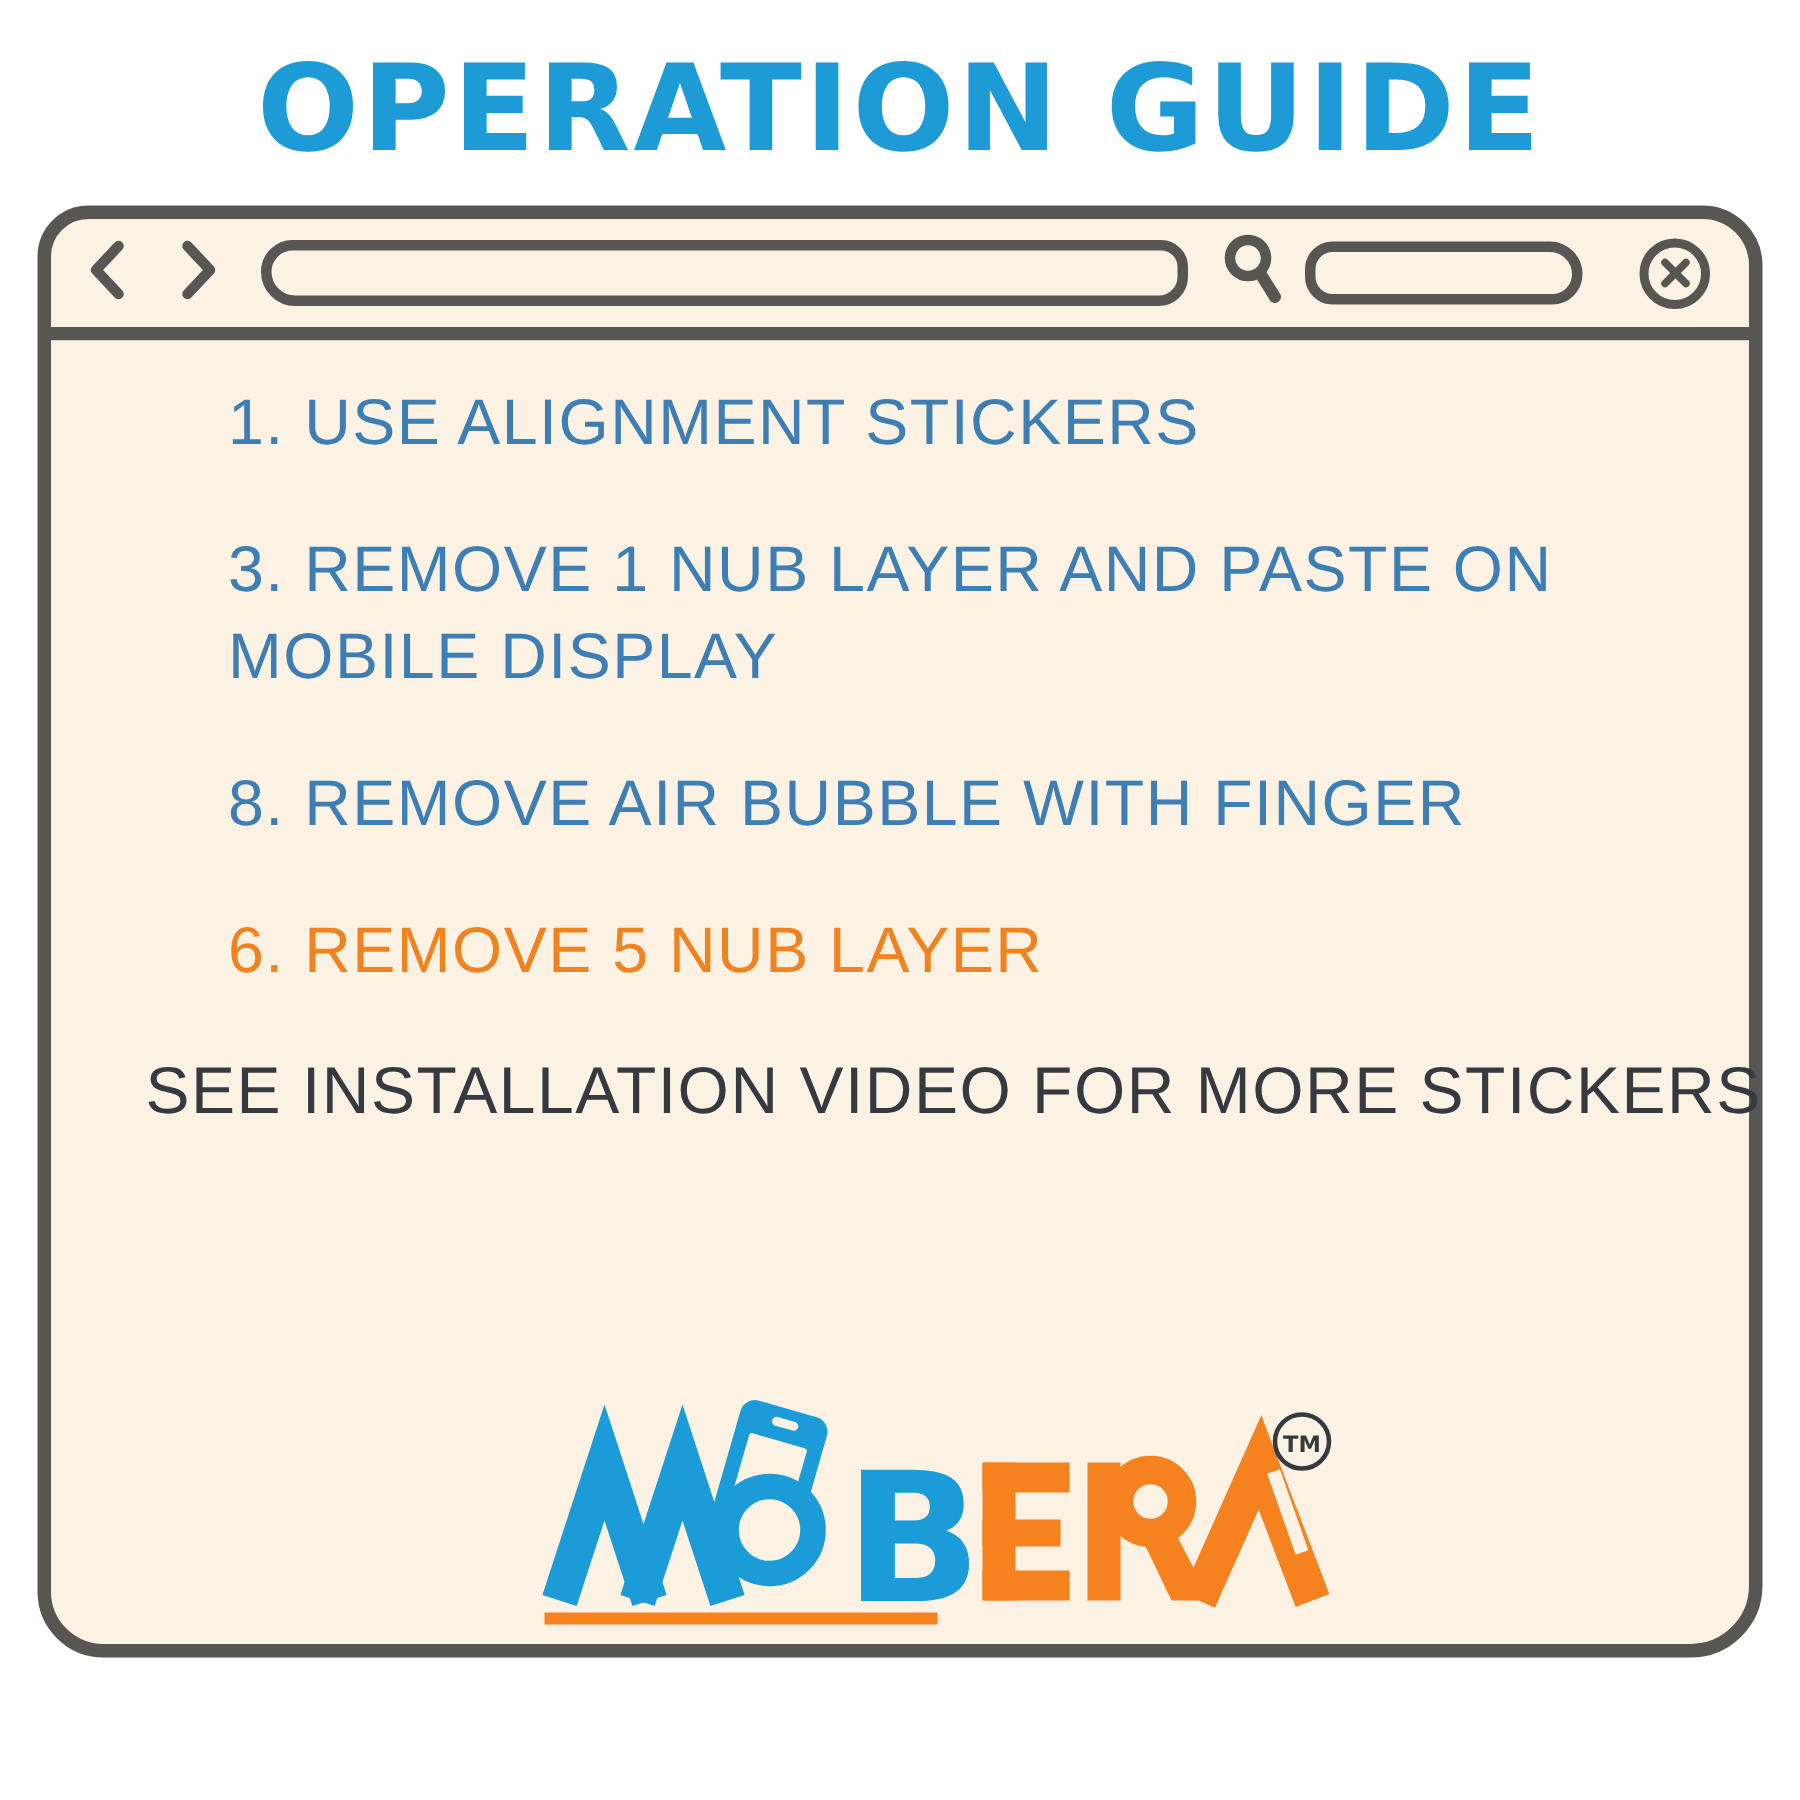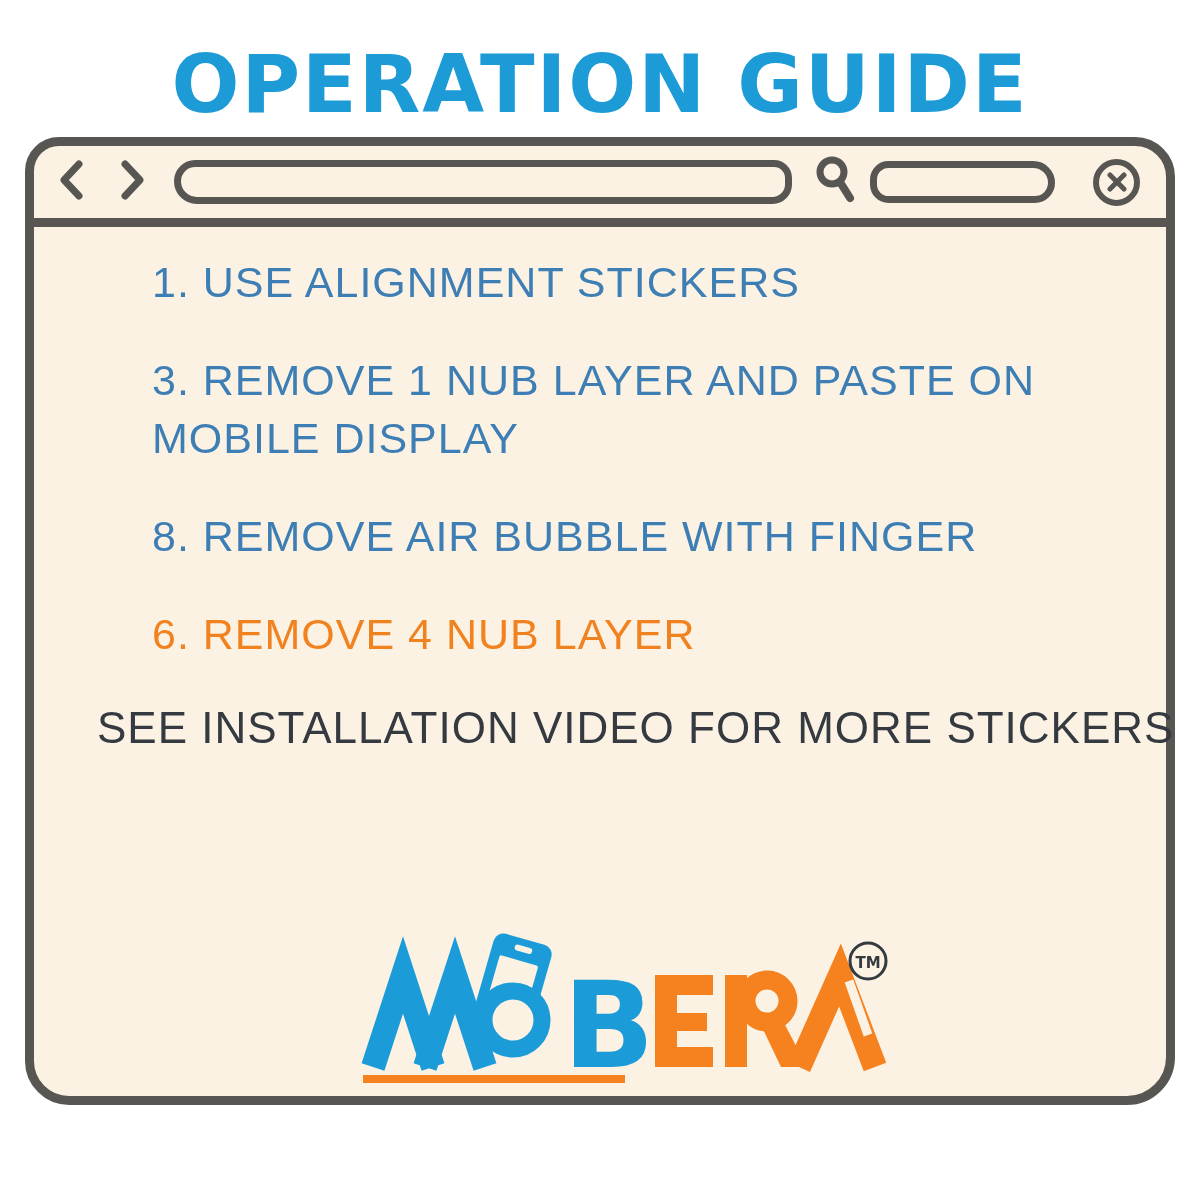--- a/index.html
+++ b/index.html
@@ -14,21 +14,21 @@
   
   .page-title {
     position: absolute;
     top: 22px; left: 0; right: 0;
     text-align: center;
     font-family: "DejaVu Sans", sans-serif;
     font-weight: bold;
     font-size: 80px;
     letter-spacing: 2px;
     color: #1C9BD7;
-    margin: 16px;
+    margin: 4px;
     white-space: nowrap;
   }
 
   
   .window {
     position: absolute;
     left: 25px; top: 137px;
     width: 1150px; height: 968px;
     box-sizing: border-box;
     background: #FCF2E4;
@@ -141,21 +141,21 @@
         <line x1="3" y1="3" x2="17" y2="17" stroke="#585652" stroke-width="5" stroke-linecap="round"></line>
         <line x1="17" y1="3" x2="3" y2="17" stroke="#585652" stroke-width="5" stroke-linecap="round"></line>
       </svg>
     </div>
   </div>
 
   <div class="content">
     <p class="step blue">1. USE ALIGNMENT STICKERS</p>
     <p class="step blue">3. REMOVE 1 NUB LAYER AND PASTE ON MOBILE DISPLAY</p>
     <p class="step blue">8. REMOVE AIR BUBBLE WITH FINGER</p>
-    <p class="step orange">6. REMOVE 4 NUB LAYER</p>
+    <p class="step orange">6. REMOVE 5 NUB LAYER</p>
     <p class="note">SEE INSTALLATION VIDEO FOR MORE STICKERS</p>
   </div>
 
   <div class="logo">
     <svg width="525" height="146" viewBox="0 0 525 146" aria-hidden="true">
 
       <g>
         <polyline points="10,124 40,32 70,124" fill="none" stroke="#1B9CD8" stroke-width="24" stroke-linejoin="miter"></polyline>
         <polyline points="62,124 92,32 122,124" fill="none" stroke="#1B9CD8" stroke-width="24" stroke-linejoin="miter"></polyline>
       </g>

